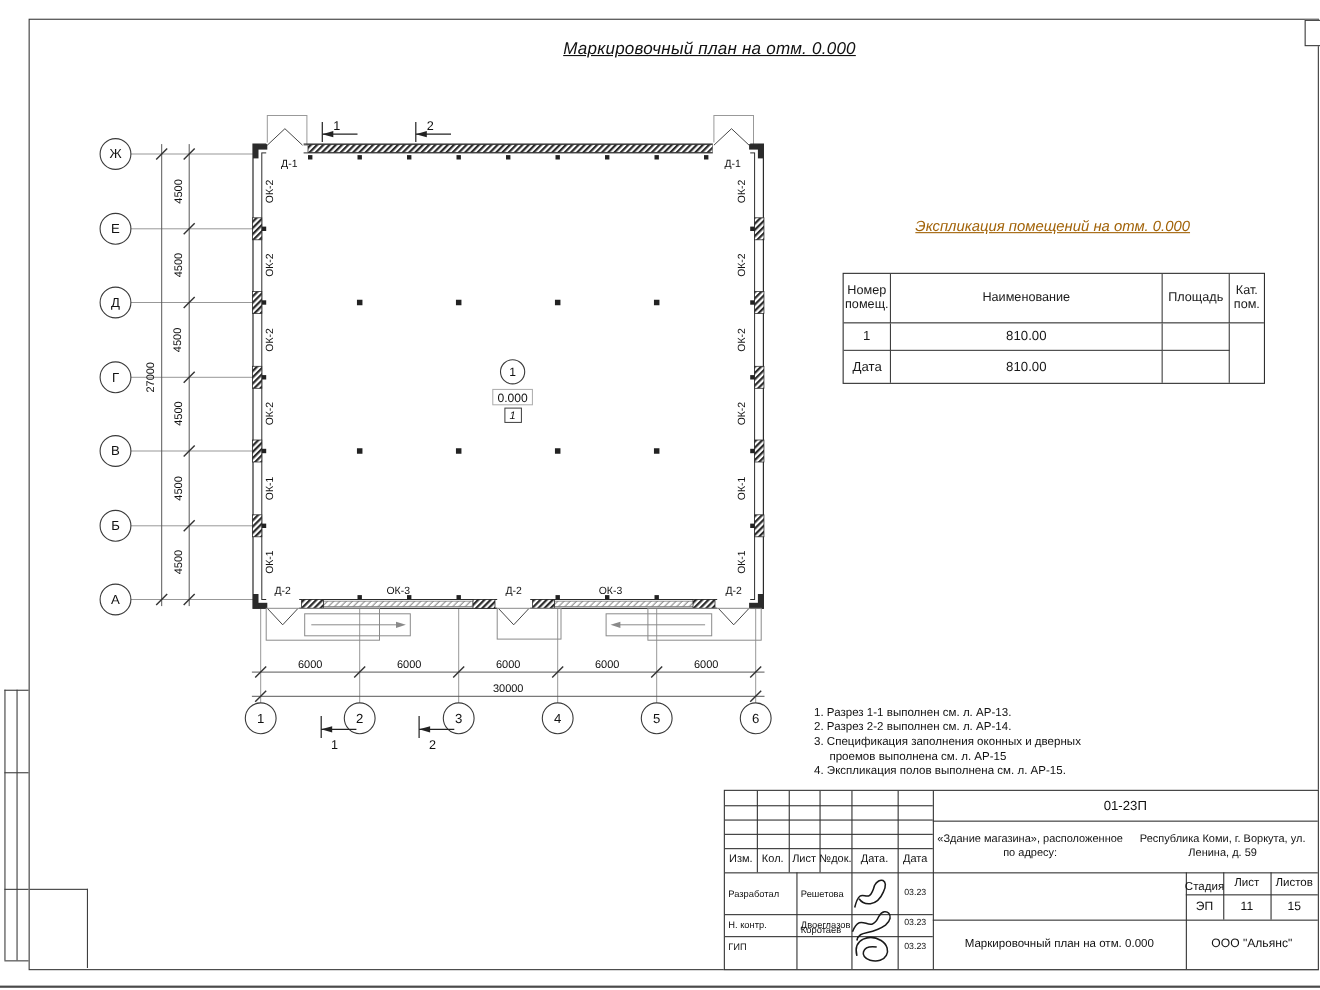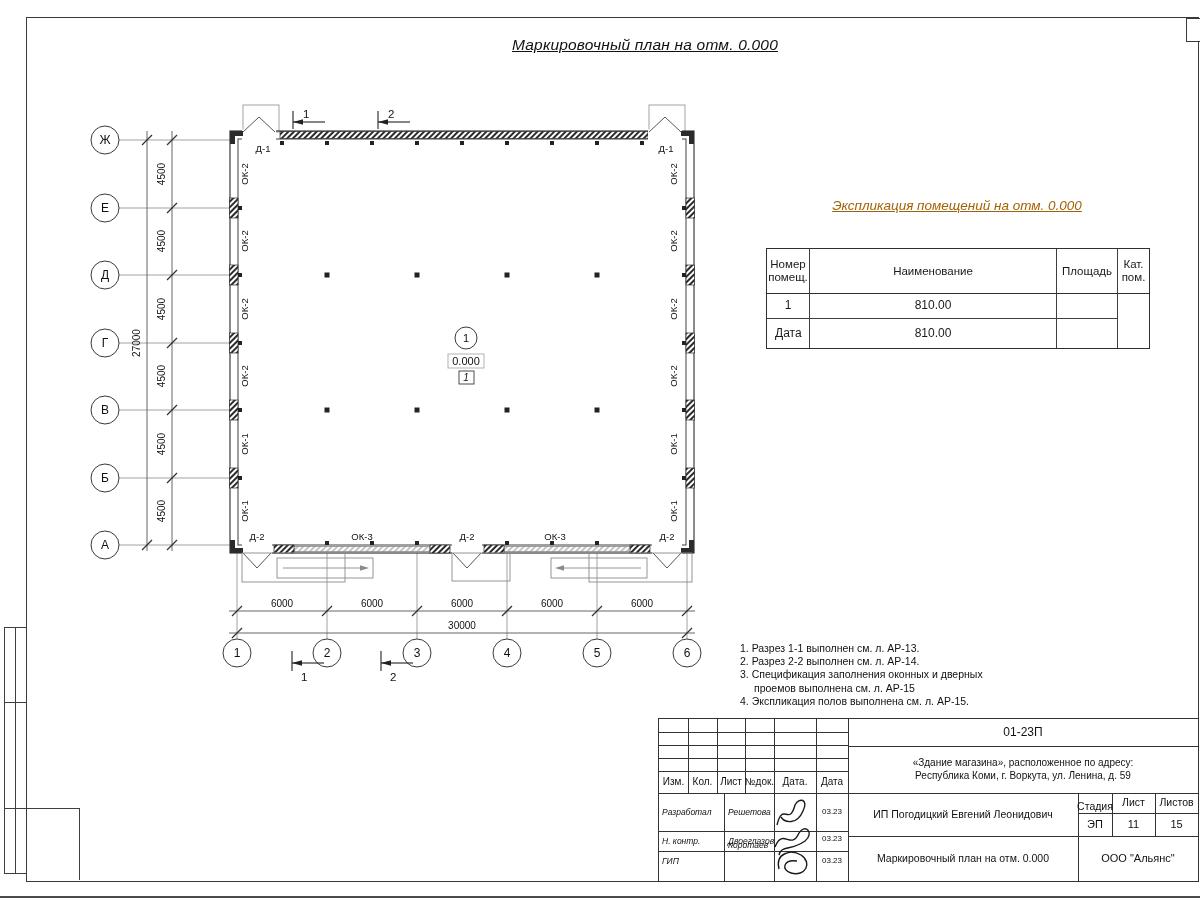--- a/index.html
+++ b/index.html
@@ -29,21 +29,21 @@
   .expl .hd{border-bottom:1.6px solid #2f2f2f;font-size:11.5px;}
   .expl .left{justify-content:flex-start;padding-left:8px;text-align:left;}
   
   .notes{left:740px;top:642px;font-size:10.5px;line-height:13.2px;color:#111;}
   .notes .indent{padding-left:14px;}
   
   .tb{left:658px;top:718px;width:539px;height:162px;border:1.6px solid #333;background:#fff;}
   .tb .v{position:absolute;width:1px;background:#333;}
   .tb .h{position:absolute;height:1px;background:#333;}
   .tb .t{position:absolute;display:flex;align-items:center;justify-content:center;text-align:center;line-height:1.25;color:#111;}
-  .tb .lt{justify-content:flex-start;text-align:left;font-style:italic;}
+  .tb .lt{justify-content:flex-start;text-align:left;}
   .sig{position:absolute;}
   .smalltxt{font-size:8.5px;}
 </style>
 </head>
 <body>
 
 <div class="abs frame"></div>
 <div class="abs corner-box"></div>
 <div class="abs bottom-edge"></div>
 
@@ -389,25 +389,24 @@
 
   <svg class="sig" style="left:114px;top:76px" width="44" height="36" viewBox="0 0 44 36">
     <path d="M4,30 C10,6 16,32 22,10 C26,2 36,4 30,16 C24,30 12,28 8,22" stroke="#1a1a1a" stroke-width="1.4" fill="none"></path>
   </svg>
   <svg class="sig" style="left:112px;top:106px" width="48" height="54" viewBox="0 0 48 54">
     <path d="M4,22 C12,2 20,26 28,8 C34,-2 44,8 34,16 C20,26 10,20 8,30" stroke="#1a1a1a" stroke-width="1.4" fill="none"></path>
     <path d="M8,44 C4,28 20,24 30,30 C42,38 34,52 20,48 C10,45 12,34 26,36" stroke="#1a1a1a" stroke-width="1.4" fill="none"></path>
   </svg>
 
   <div class="t" style="left:189px;top:0;width:350px;height:27px;font-size:12px">01-23П</div>
-  <div class="t" style="left:189px;top:27px;width:350px;height:47px;font-size:10px;flex-direction:column">
+  <div class="t" style="left:189px;top:27px;width:350px;height:47px;font-size:10px;flex-direction:row">
     <div>«Здание магазина», расположенное по адресу:</div>
     <div>Республика Коми, г. Воркута, ул. Ленина, д. 59</div>
   </div>
-  <div class="t" style="left:189px;top:74px;width:230px;height:43px;font-size:10.5px">ИП Погодицкий Евгений Леонидович</div>
   <div class="t" style="left:189px;top:117px;width:230px;height:45px;font-size:10.5px">Маркировочный план на отм. 0.000</div>
   <div class="t" style="left:419px;top:78px;width:34px;height:20px;font-size:10.5px">Стадия</div>
   <div class="t" style="left:453px;top:74px;width:43px;height:20px;font-size:10.5px">Лист</div>
   <div class="t" style="left:496px;top:74px;width:43px;height:20px;font-size:10.5px">Листов</div>
   <div class="t" style="left:419px;top:94px;width:34px;height:23px;font-size:11px">ЭП</div>
   <div class="t" style="left:453px;top:94px;width:43px;height:23px;font-size:11px">11</div>
   <div class="t" style="left:496px;top:94px;width:43px;height:23px;font-size:11px">15</div>
   <div class="t" style="left:419px;top:117px;width:120px;height:45px;font-size:11px">ООО "Альянс"</div>
 </div>
 

